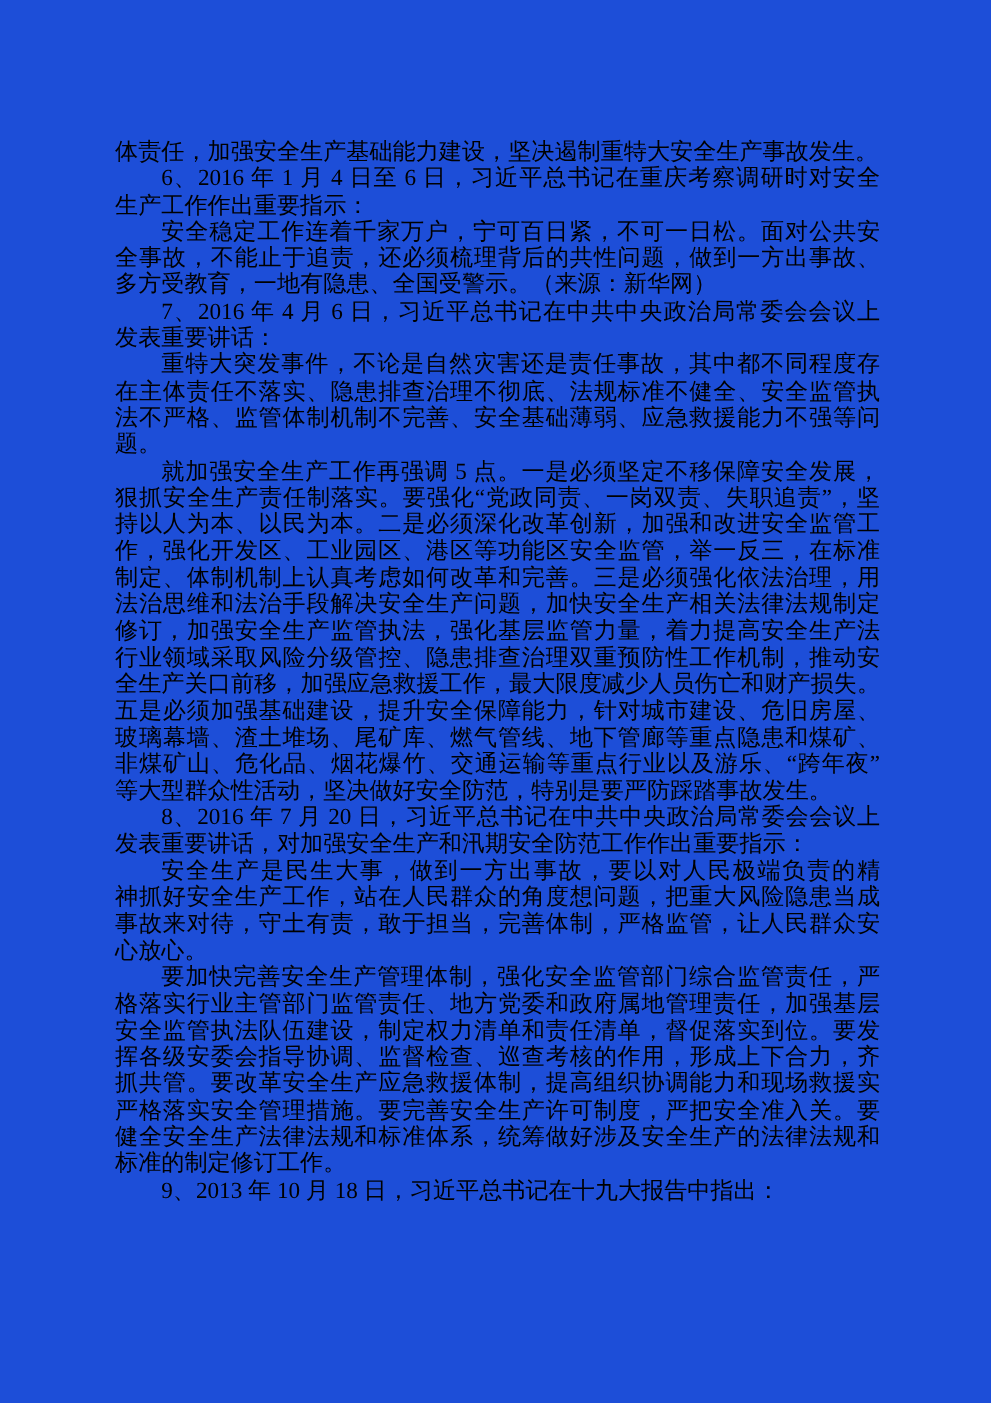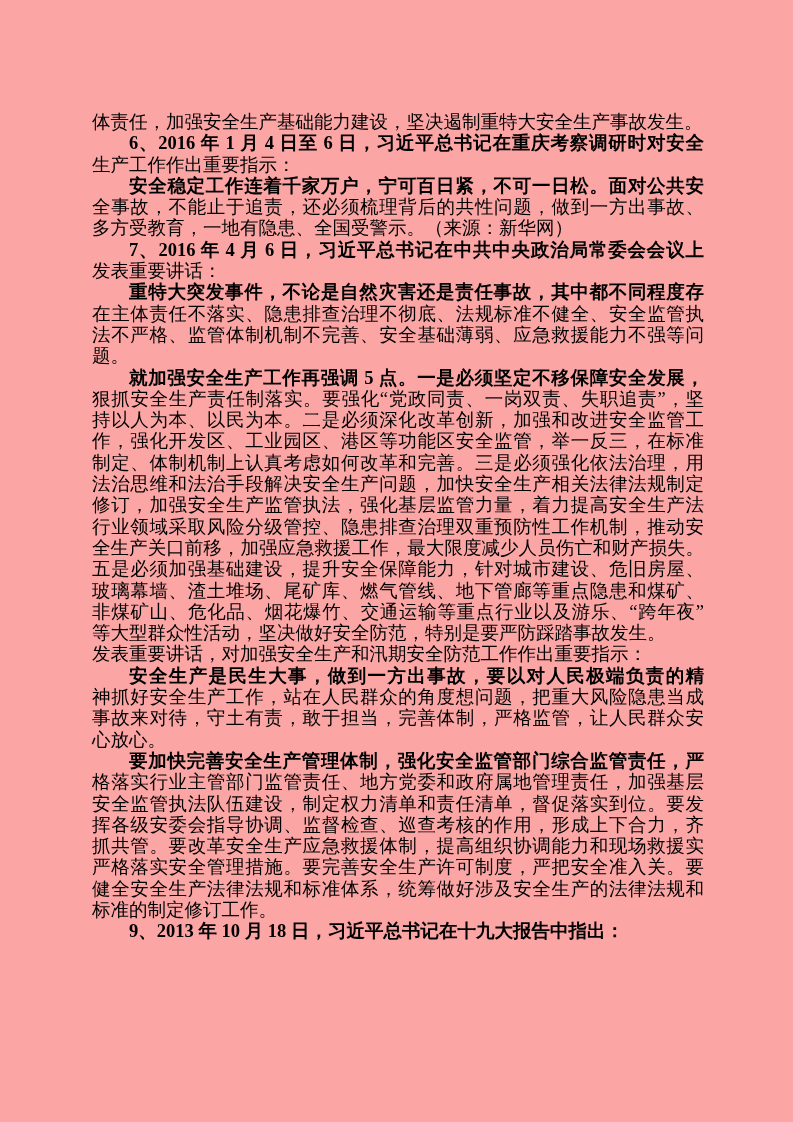--- a/index.html
+++ b/index.html
@@ -12,42 +12,41 @@
     background: #ffffff;
     position: relative;
     overflow: hidden;
   }
   .page {
     position: absolute;
     left: 0;
     top: 0;
     width: 793px;
     height: 1122px;
-    background: #fca5a5;
+    background: #1d4ed8;
     overflow: hidden;
   }
   .text-column {
     position: absolute;
     left: 92px;
     top: 112px;
     width: 612px;
     color: #000000;
     font-family: "Liberation Serif", "DejaVu Serif", serif;
     font-size: 18.5px;
     line-height: 21.3px;
     font-weight: 400;
   }
   .line {
     height: 21.3px;
     white-space: pre;
     overflow: visible;
   }
   .line.indent {
     text-indent: 37px;
-    font-weight: bold;
   }
   .line.fill {
     text-align: justify;
     text-align-last: justify;
   }
 </style>
 </head>
 <body>
 
 <div class="page">
@@ -70,20 +69,21 @@
       <div class="line fill">作，强化开发区、工业园区、港区等功能区安全监管，举一反三，在标准</div>
       <div class="line fill">制定、体制机制上认真考虑如何改革和完善。三是必须强化依法治理，用</div>
       <div class="line fill">法治思维和法治手段解决安全生产问题，加快安全生产相关法律法规制定</div>
       <div class="line fill">修订，加强安全生产监管执法，强化基层监管力量，着力提高安全生产法</div>
       <div class="line fill">行业领域采取风险分级管控、隐患排查治理双重预防性工作机制，推动安</div>
       <div class="line fill">全生产关口前移，加强应急救援工作，最大限度减少人员伤亡和财产损失。</div>
       <div class="line fill">五是必须加强基础建设，提升安全保障能力，针对城市建设、危旧房屋、</div>
       <div class="line fill">玻璃幕墙、渣土堆场、尾矿库、燃气管线、地下管廊等重点隐患和煤矿、</div>
       <div class="line fill">非煤矿山、危化品、烟花爆竹、交通运输等重点行业以及游乐、“跨年夜”</div>
       <div class="line">等大型群众性活动，坚决做好安全防范，特别是要严防踩踏事故发生。</div>
+      <div class="line indent fill">8、2016 年 7 月 20 日，习近平总书记在中共中央政治局常委会会议上</div>
       <div class="line">发表重要讲话，对加强安全生产和汛期安全防范工作作出重要指示：</div>
       <div class="line indent fill">安全生产是民生大事，做到一方出事故，要以对人民极端负责的精</div>
       <div class="line fill">神抓好安全生产工作，站在人民群众的角度想问题，把重大风险隐患当成</div>
       <div class="line fill">事故来对待，守土有责，敢于担当，完善体制，严格监管，让人民群众安</div>
       <div class="line">心放心。</div>
       <div class="line indent fill">要加快完善安全生产管理体制，强化安全监管部门综合监管责任，严</div>
       <div class="line fill">格落实行业主管部门监管责任、地方党委和政府属地管理责任，加强基层</div>
       <div class="line fill">安全监管执法队伍建设，制定权力清单和责任清单，督促落实到位。要发</div>
       <div class="line fill">挥各级安委会指导协调、监督检查、巡查考核的作用，形成上下合力，齐</div>
       <div class="line fill">抓共管。要改革安全生产应急救援体制，提高组织协调能力和现场救援实</div>

